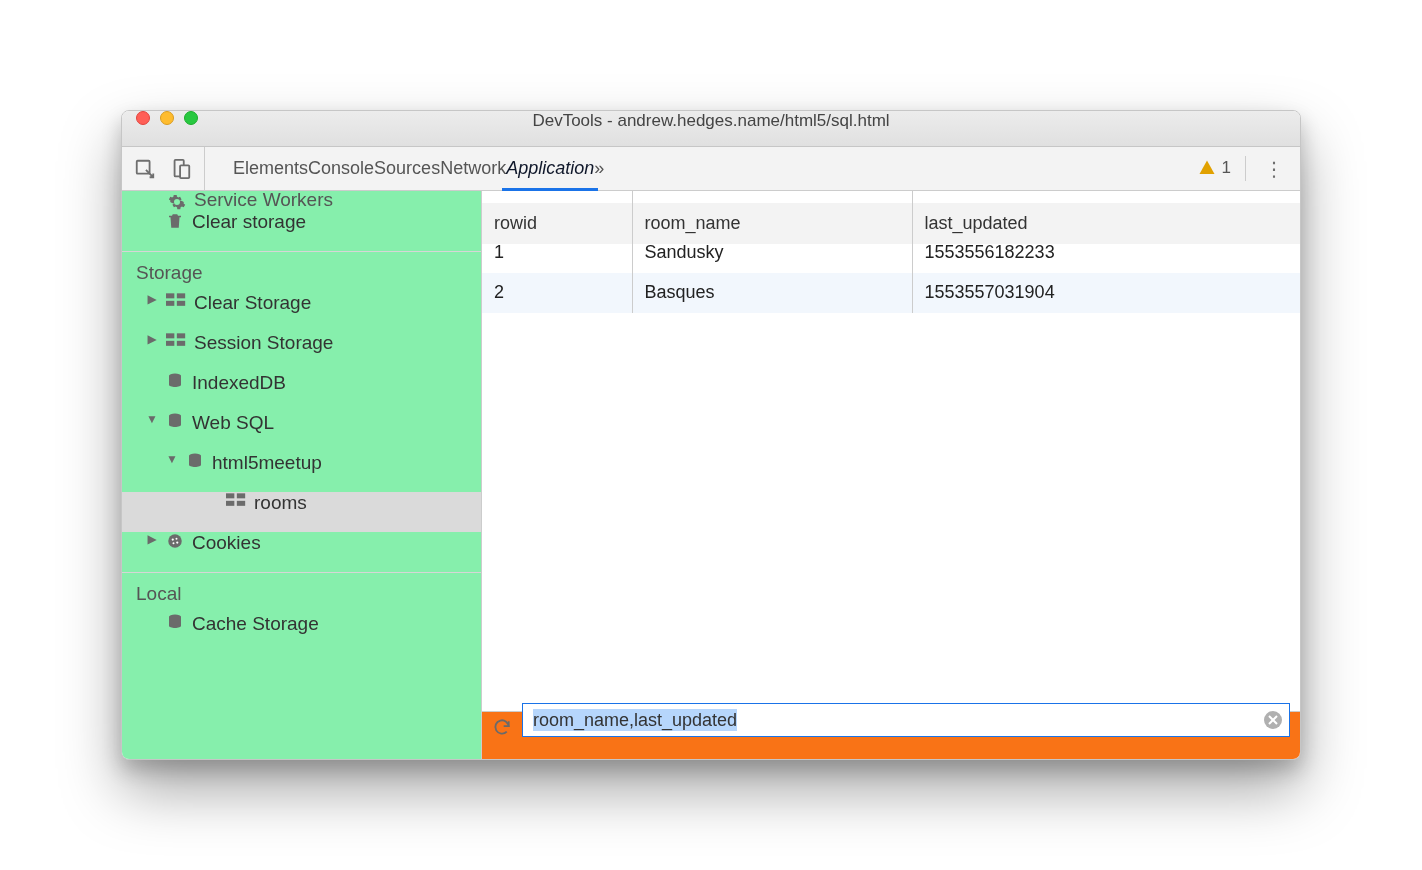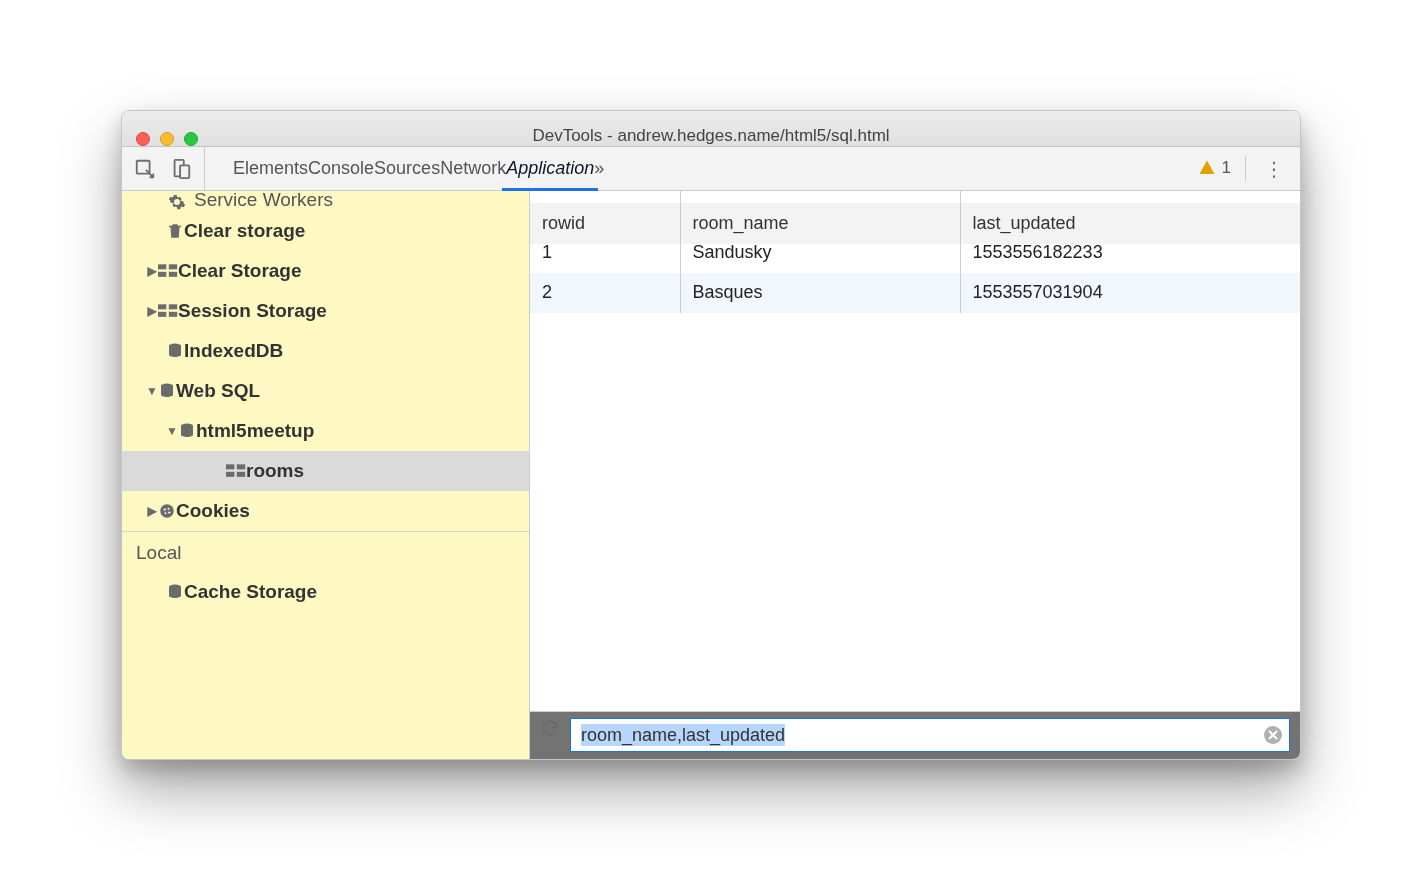--- a/index.html
+++ b/index.html
@@ -22,21 +22,21 @@
     overflow: hidden;
     display: flex;
     flex-direction: column;
   }
   
   .titlebar {
     height: 36px;
     background: linear-gradient(#ececec, #e0e0e0);
     border-bottom: 1px solid #c6c6c6;
     display: flex;
-    align-items: flex-end;
+    align-items: flex-start;
     position: relative;
     font-size: 17px;
     color: #333;
   }
   .traffic-lights {
     display: flex;
     gap: 10px;
     padding-left: 14px;
     position: absolute;
     left: 0;
@@ -97,41 +97,40 @@
   }
   .warn-icon { color:#e1a100; }
   .kebab { color:#6e6e6e; font-size:20px; padding:0 6px; cursor:pointer; }
   
   .body {
     flex:1;
     display:flex;
     overflow:hidden;
   }
   .sidebar {
-    width: 408px;
+    width: 360px;
     border-right:1px solid #ccc;
     display:flex;
     flex-direction:column;
-    background:#fef9c3;
+    background:#86efac;
     overflow:hidden;
   }
   .side-group-header {
     padding: 10px 14px 8px 14px;
     color:#555;
     font-size:19px;
     border-top:1px solid #d6d6d6;
   }
   .tree-item {
     display:flex;
-    align-items:center;
     height:40px;
     font-size:19px;
     color:#333;
     cursor:pointer;
-    font-weight:bold;
+    gap:8px;
   }
   .tree-item.selected { background:#dadada; }
   .pad1 { padding-left:24px; }
   .pad2 { padding-left:44px; }
   .pad4 { padding-left:104px; }
   .disclosure { width:12px; color:#6a6a6a; font-size:12px; display:inline-flex; justify-content:center; }
   .tree-icon { color:#6b6b6b; display:inline-flex; }
   .truncated-top {
     height: 20px;
     overflow:hidden;
@@ -174,25 +173,25 @@
     border-right:1px solid #ccc;
     height:40px;
   }
   table.data th:last-child, table.data td:last-child { border-right:none; }
   table.data tbody tr:nth-child(even) td { background:#f2f7fd; }
   table.data col.c0 { width:150px; }
   table.data col.c1 { width:280px; }
   
   .filterbar {
     border-top:1px solid #ccc;
-    background:#737373;
+    background:#f97316;
     height:48px;
     display:flex;
-    align-items:flex-start;
-    padding:6px 10px;
+    align-items:flex-end;
+    padding:22px 10px;
     gap:10px;
   }
   .refresh-btn {
     color:#6a6a6a;
     cursor:pointer;
     display:flex; align-items:center;
   }
   .filter-input-wrap {
     flex:1;
     position:relative;
@@ -291,20 +290,21 @@
 
       <div class="tree-item pad2">
         <span class="tree-icon">
           <svg width="18" height="20" viewBox="0 0 24 24" fill="currentColor">
               <path d="M6 7h12l-1 14H7L6 7zm3-4h6l1 2H8l1-2zM4 5h16v2H4z"></path>
             </svg>
         </span>
         <span>Clear storage</span>
       </div>
 
+      <div class="side-group-header">Storage</div>
 
       <div class="tree-item pad1">
         <span class="disclosure">▶</span>
         <span class="tree-icon">
           <svg width="20" height="16" viewBox="0 0 24 16" fill="currentColor">
               <rect x="0" y="0" width="10" height="6"></rect>
               <rect x="13" y="0" width="10" height="6"></rect>
               <rect x="0" y="9" width="10" height="6"></rect>
               <rect x="13" y="9" width="10" height="6"></rect>
             </svg>

